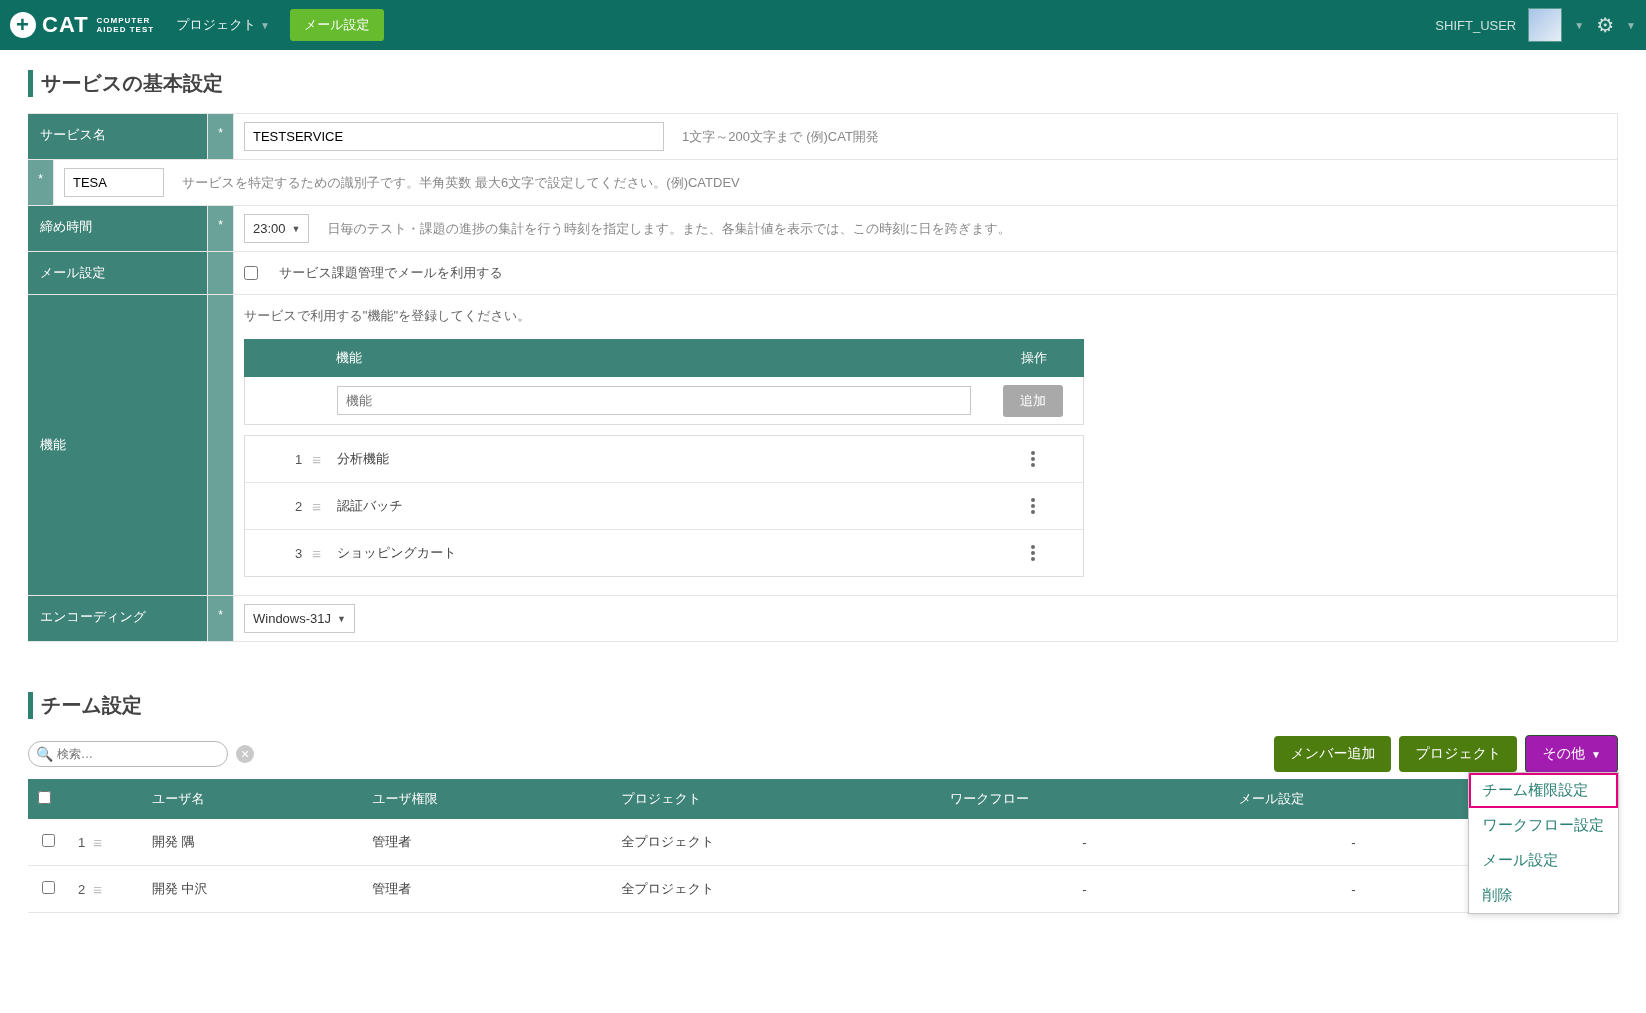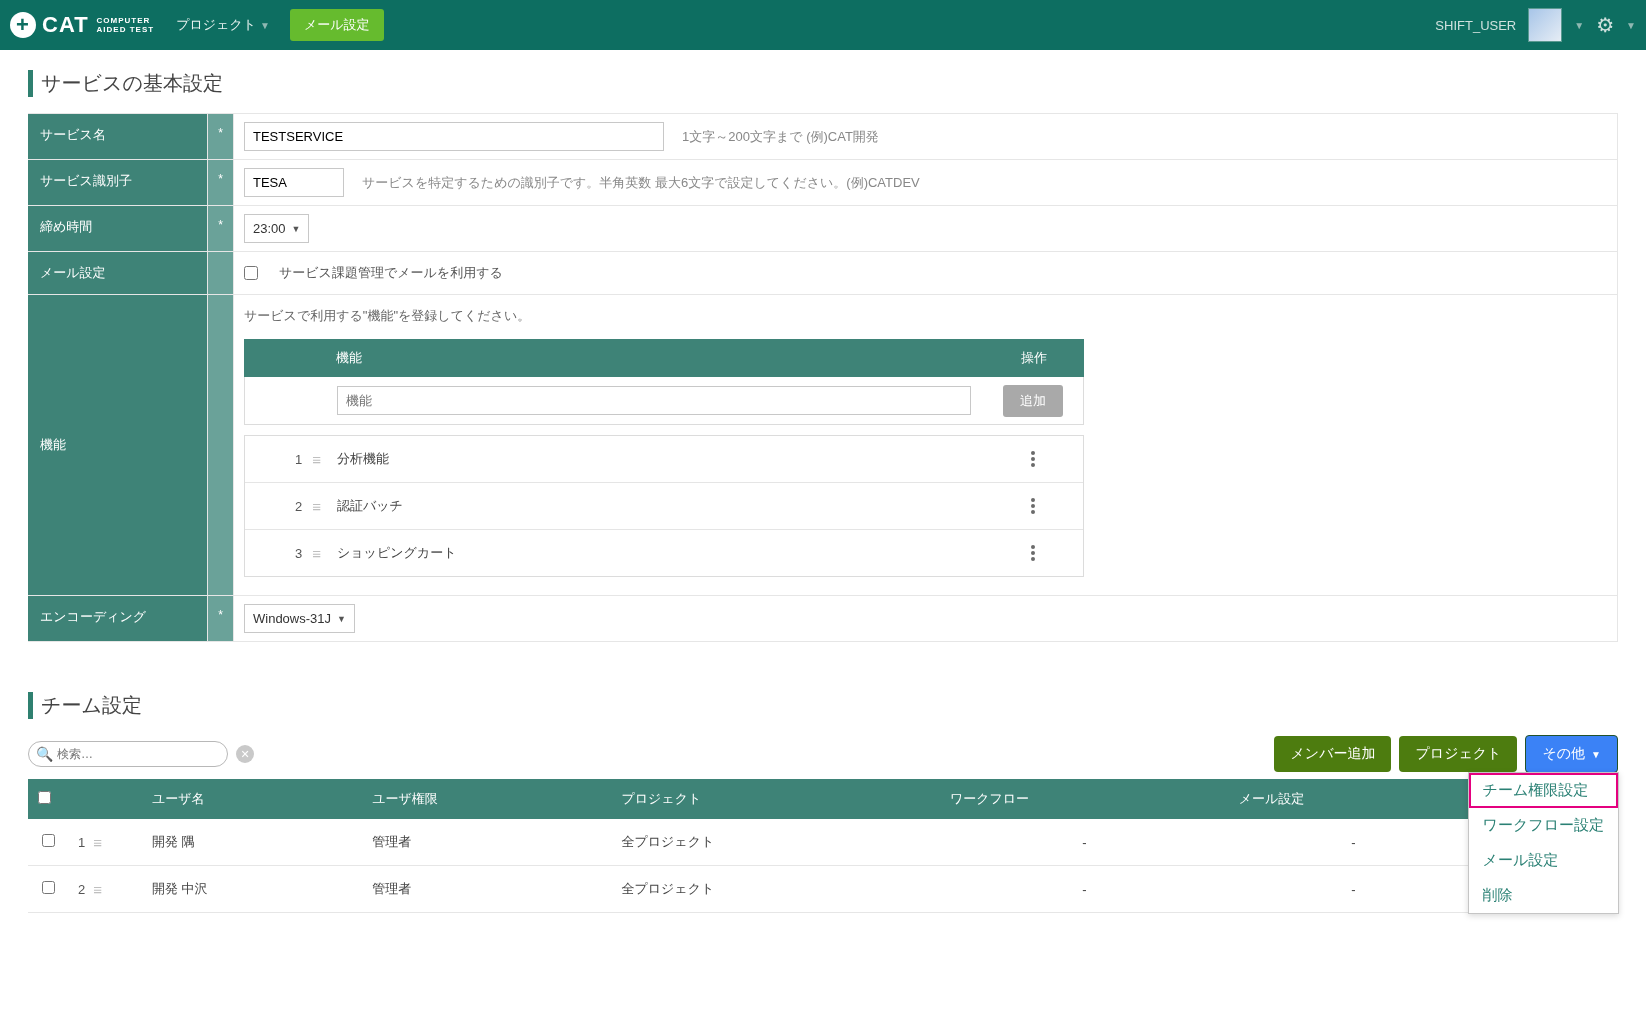--- a/index.html
+++ b/index.html
@@ -11,21 +11,21 @@
 .logo-sub { font-size: 8px; line-height: 9px; margin-left: 2px; }
 .nav-item { margin-left: 22px; color: #eaf3f1; cursor: pointer; display: flex; align-items: center; gap: 4px; }
 .btn-green { background: #66bb2e; color: #fff; padding: 7px 14px; border: none; border-radius: 3px; margin-left: 20px; cursor: pointer; font-size: 13px; }
 .spacer { flex: 1; }
 .user-area { display: flex; align-items: center; gap: 12px; color: #cfe1de; }
 .avatar { width: 34px; height: 34px; background: linear-gradient(135deg,#a7c5e8,#e6edf5); border: 1px solid #5a9990; }
 .caret { font-size: 10px; color: #8fb8b2; }
 .gear { font-size: 20px; cursor: pointer; }
 
 .page { padding: 20px 28px; }
-.section-title { font-size: 20px; font-weight: normal; color: #444; border-left: 5px solid #2f8070; padding-left: 8px; margin-bottom: 16px; }
+.section-title { font-size: 20px; font-weight: bold; color: #444; border-left: 5px solid #2f8070; padding-left: 8px; margin-bottom: 16px; }
 
 .form-row { display: flex; align-items: stretch; border-top: 1px solid #e6e6e6; }
 .form-row:last-of-type { border-bottom: 1px solid #e6e6e6; }
 .label-cell { width: 180px; background: #3e8377; color: #fff; padding: 12px 12px; display: flex; align-items: flex-start; border-right: 1px solid #e6e6e6; font-size: 13px; }
 .req-cell { width: 26px; background: #6aa299; color: #fff; display: flex; align-items: flex-start; justify-content: center; padding-top: 12px; border-right: 1px solid #e6e6e6; font-size: 12px; }
 .value-cell { flex: 1; padding: 8px 10px; background: #fff; border-right: 1px solid #e6e6e6; display: flex; align-items: center; gap: 18px; flex-wrap: wrap; }
 .value-cell.tall { align-items: flex-start; flex-direction: column; padding: 12px 10px 18px; gap: 14px; }
 .hint { color: #888; font-size: 13px; }
 input[type=text], .select { border: 1px solid #c8c8c8; padding: 6px 8px; font-size: 13px; background: #fff; }
 .select { display: inline-flex; align-items: center; gap: 6px; cursor: pointer; }
@@ -55,21 +55,21 @@
 .feat-item .col-name { padding: 14px 12px; color: #444; }
 .feat-item .col-op { display: flex; justify-content: center; }
 
 .team-section { margin-top: 50px; }
 .toolbar { display: flex; align-items: center; gap: 8px; margin-bottom: 6px; }
 .search-box { position: relative; }
 .search-box input { border: 1px solid #b8b8b8; border-radius: 14px; padding: 5px 26px 5px 28px; width: 200px; font-size: 12px; }
 .search-ico { position: absolute; left: 8px; top: 5px; color: #666; font-size: 14px; }
 .clear-ico { width: 18px; height: 18px; background: #c9c9c9; border-radius: 50%; color: #fff; display: flex; align-items: center; justify-content: center; font-size: 11px; cursor: pointer; }
 .btn-g2 { background: #4d7c0f; color: #fff; padding: 9px 16px; border: none; border-radius: 4px; cursor: pointer; font-size: 14px; }
-.btn-dark { background: #3b82f6; color: #fff; padding: 9px 16px; border: 1px solid #235229; border-radius: 4px; cursor: pointer; font-size: 14px; display: flex; align-items: center; gap: 6px; position: relative; }
+.btn-dark { background: #a21caf; color: #fff; padding: 9px 16px; border: 1px solid #235229; border-radius: 4px; cursor: pointer; font-size: 14px; display: flex; align-items: center; gap: 6px; position: relative; }
 .dropdown { position: absolute; top: 100%; right: -2px; margin-top: 0px; background: #fff; border: 1px solid #c5c5c5; box-shadow: 0 2px 6px rgba(0,0,0,.15); min-width: 140px; z-index: 10; }
 .dropdown-item { padding: 8px 14px; color: #2a8074; font-size: 15px; cursor: pointer; white-space: nowrap; }
 .dropdown-item.hl { outline: 2px solid #e4007f; outline-offset: -2px; }
 
 table.team { width: 100%; border-collapse: collapse; }
 table.team thead th { background: #3e8377; color: #fff; font-weight: normal; text-align: left; padding: 11px 10px; font-size: 13px; }
 table.team td { padding: 14px 10px; border-bottom: 1px solid #e6e6e6; color: #444; }
 .th-chk, .td-chk { width: 40px; text-align: center; }
 .td-idx { width: 74px; }
 .idx-cell { display: flex; align-items: center; gap: 8px; color: #555; }
@@ -111,35 +111,35 @@
     <div class="form-row">
       <div class="label-cell">サービス名</div>
       <div class="req-cell">*</div>
       <div class="value-cell">
         <input type="text" style="width: 420px;" value="TESTSERVICE">
         <span class="hint">1文字～200文字まで (例)CAT開発</span>
       </div>
     </div>
 
     <div class="form-row">
-      <div class="label-cell">サービス識別子</div>
       <div class="req-cell">*</div>
       <div class="value-cell">
         <input type="text" style="width: 100px;" value="TESA">
         <span class="hint">サービスを特定するための識別子です。半角英数 最大6文字で設定してください。(例)CATDEV</span>
       </div>
     </div>
 
     <div class="form-row">
       <div class="label-cell">締め時間</div>
       <div class="req-cell">*</div>
       <div class="value-cell">
         <div class="select">
             <span>23:00</span>
           </div>
+        <span class="hint">日毎のテスト・課題の進捗の集計を行う時刻を指定します。また、各集計値を表示では、この時刻に日を跨ぎます。</span>
       </div>
     </div>
 
     <div class="form-row">
       <div class="label-cell">メール設定</div>
       <div class="req-cell"></div>
       <div class="value-cell">
         <label class="chk">
           <input type="checkbox" style="">
           <span>サービス課題管理でメールを利用する</span>

